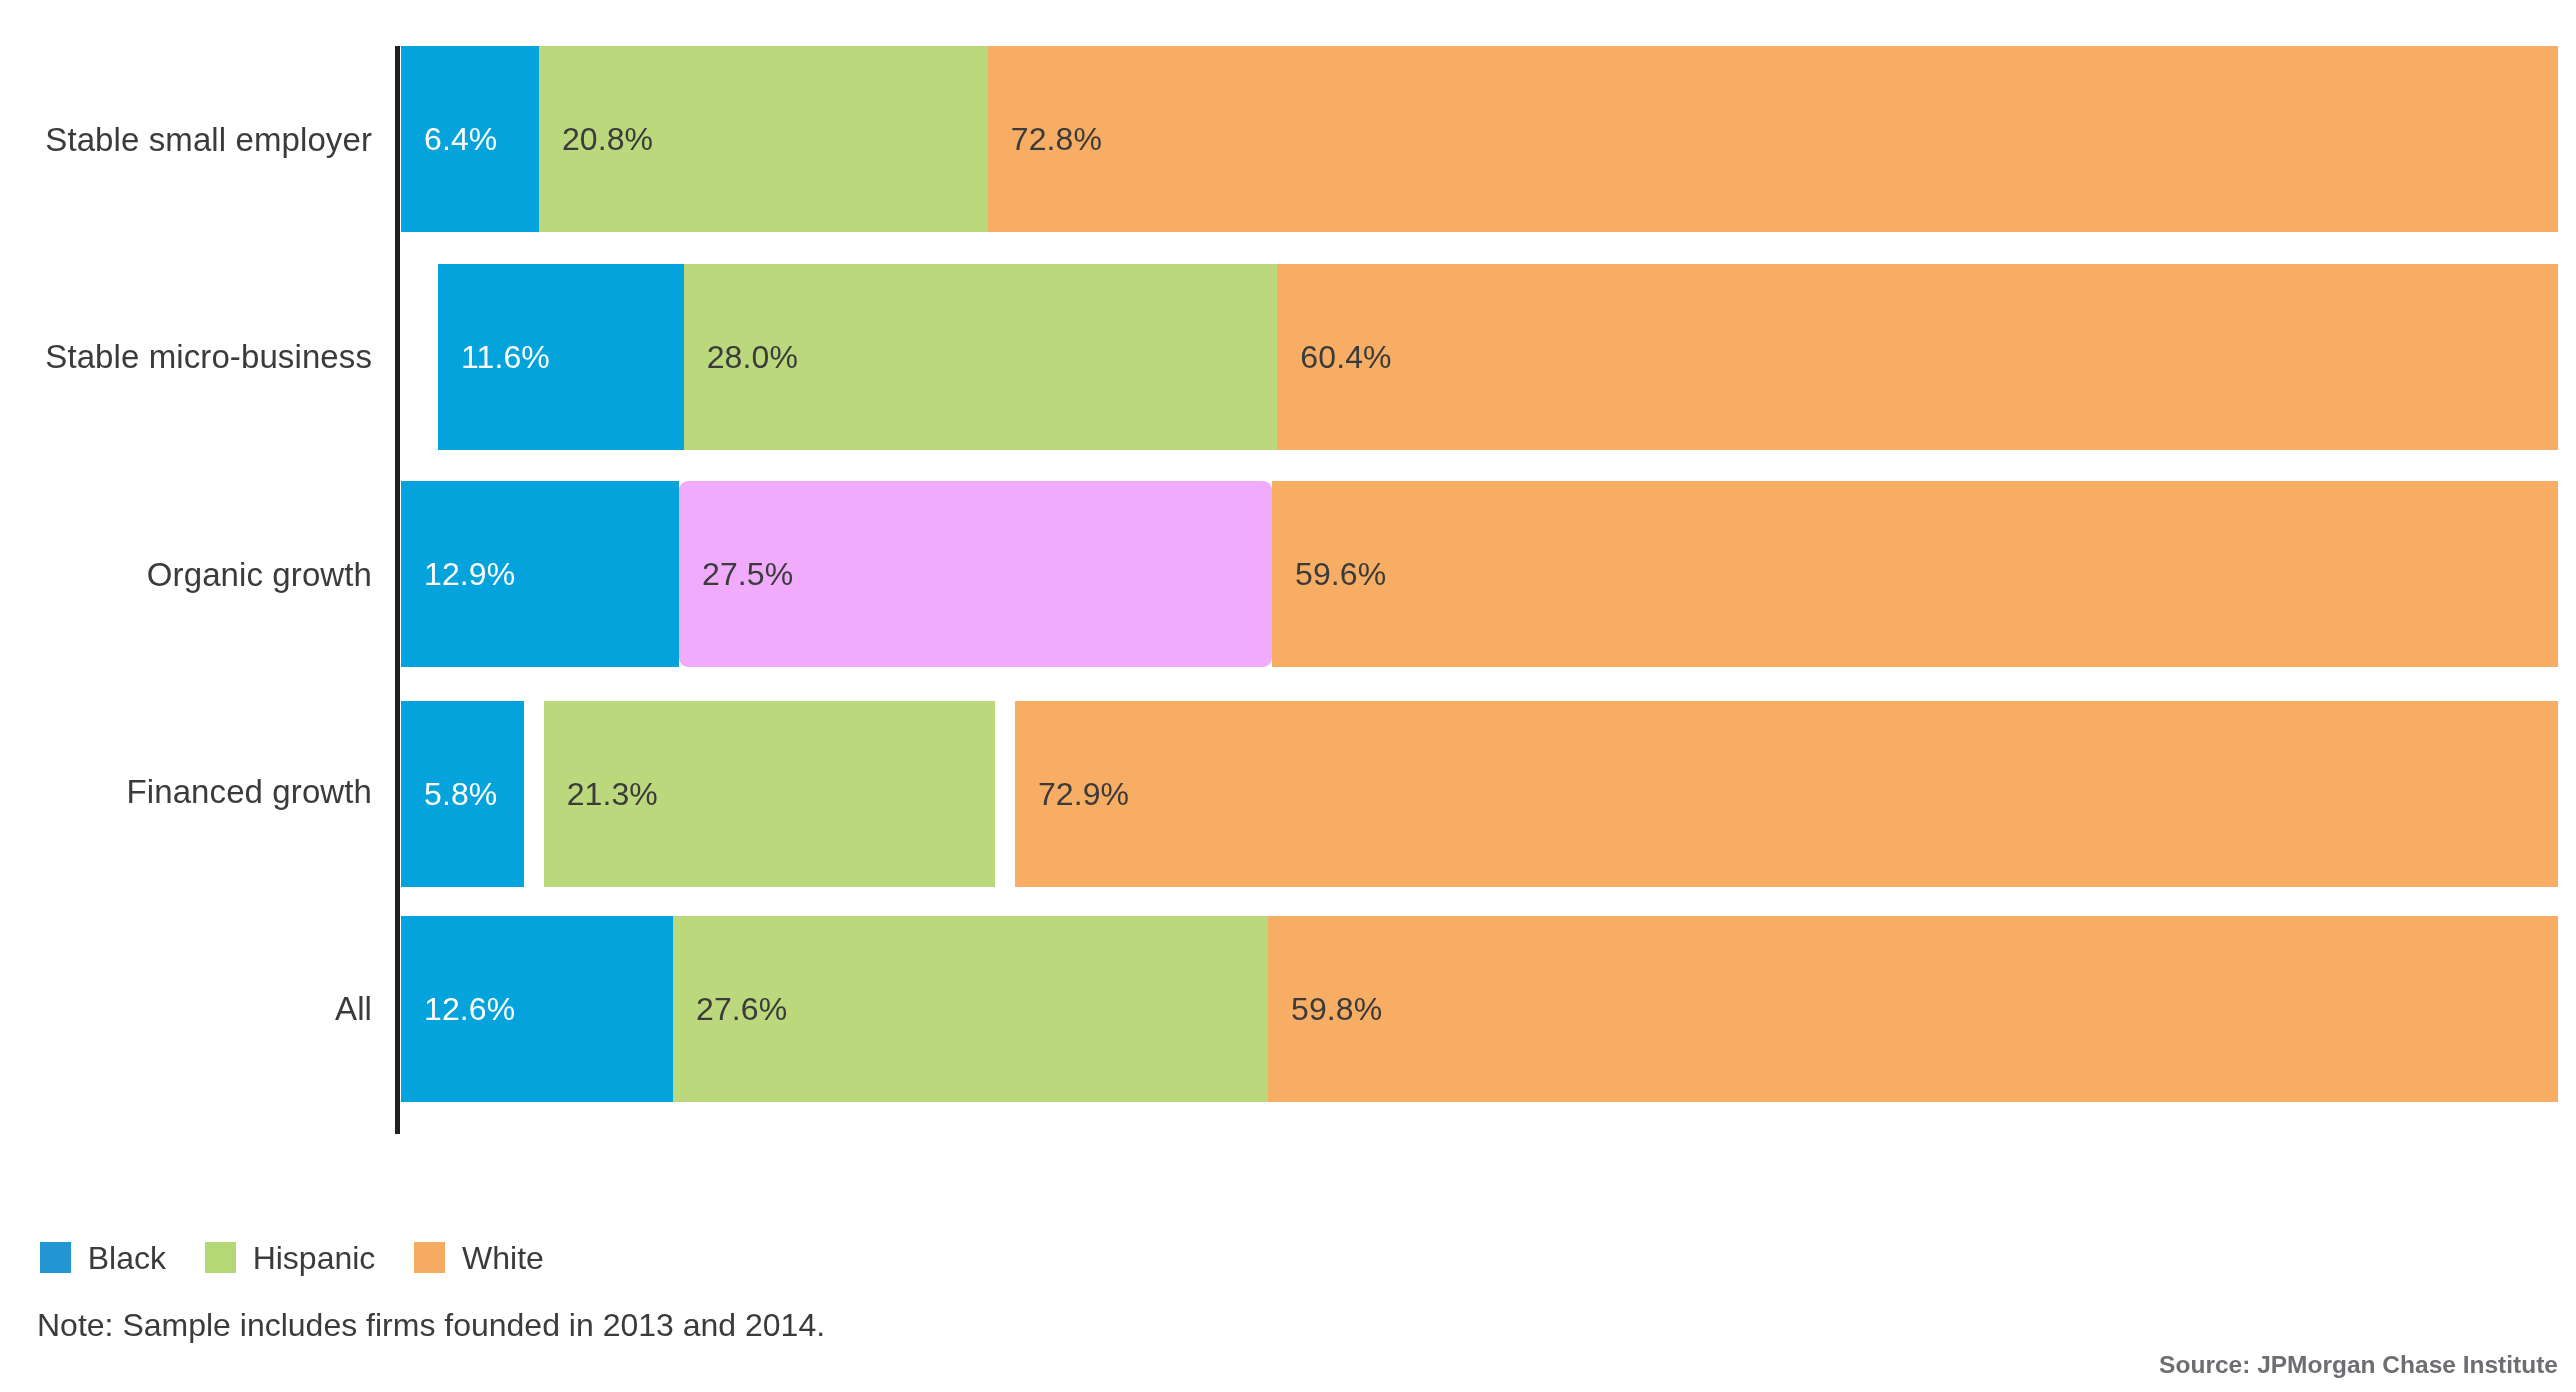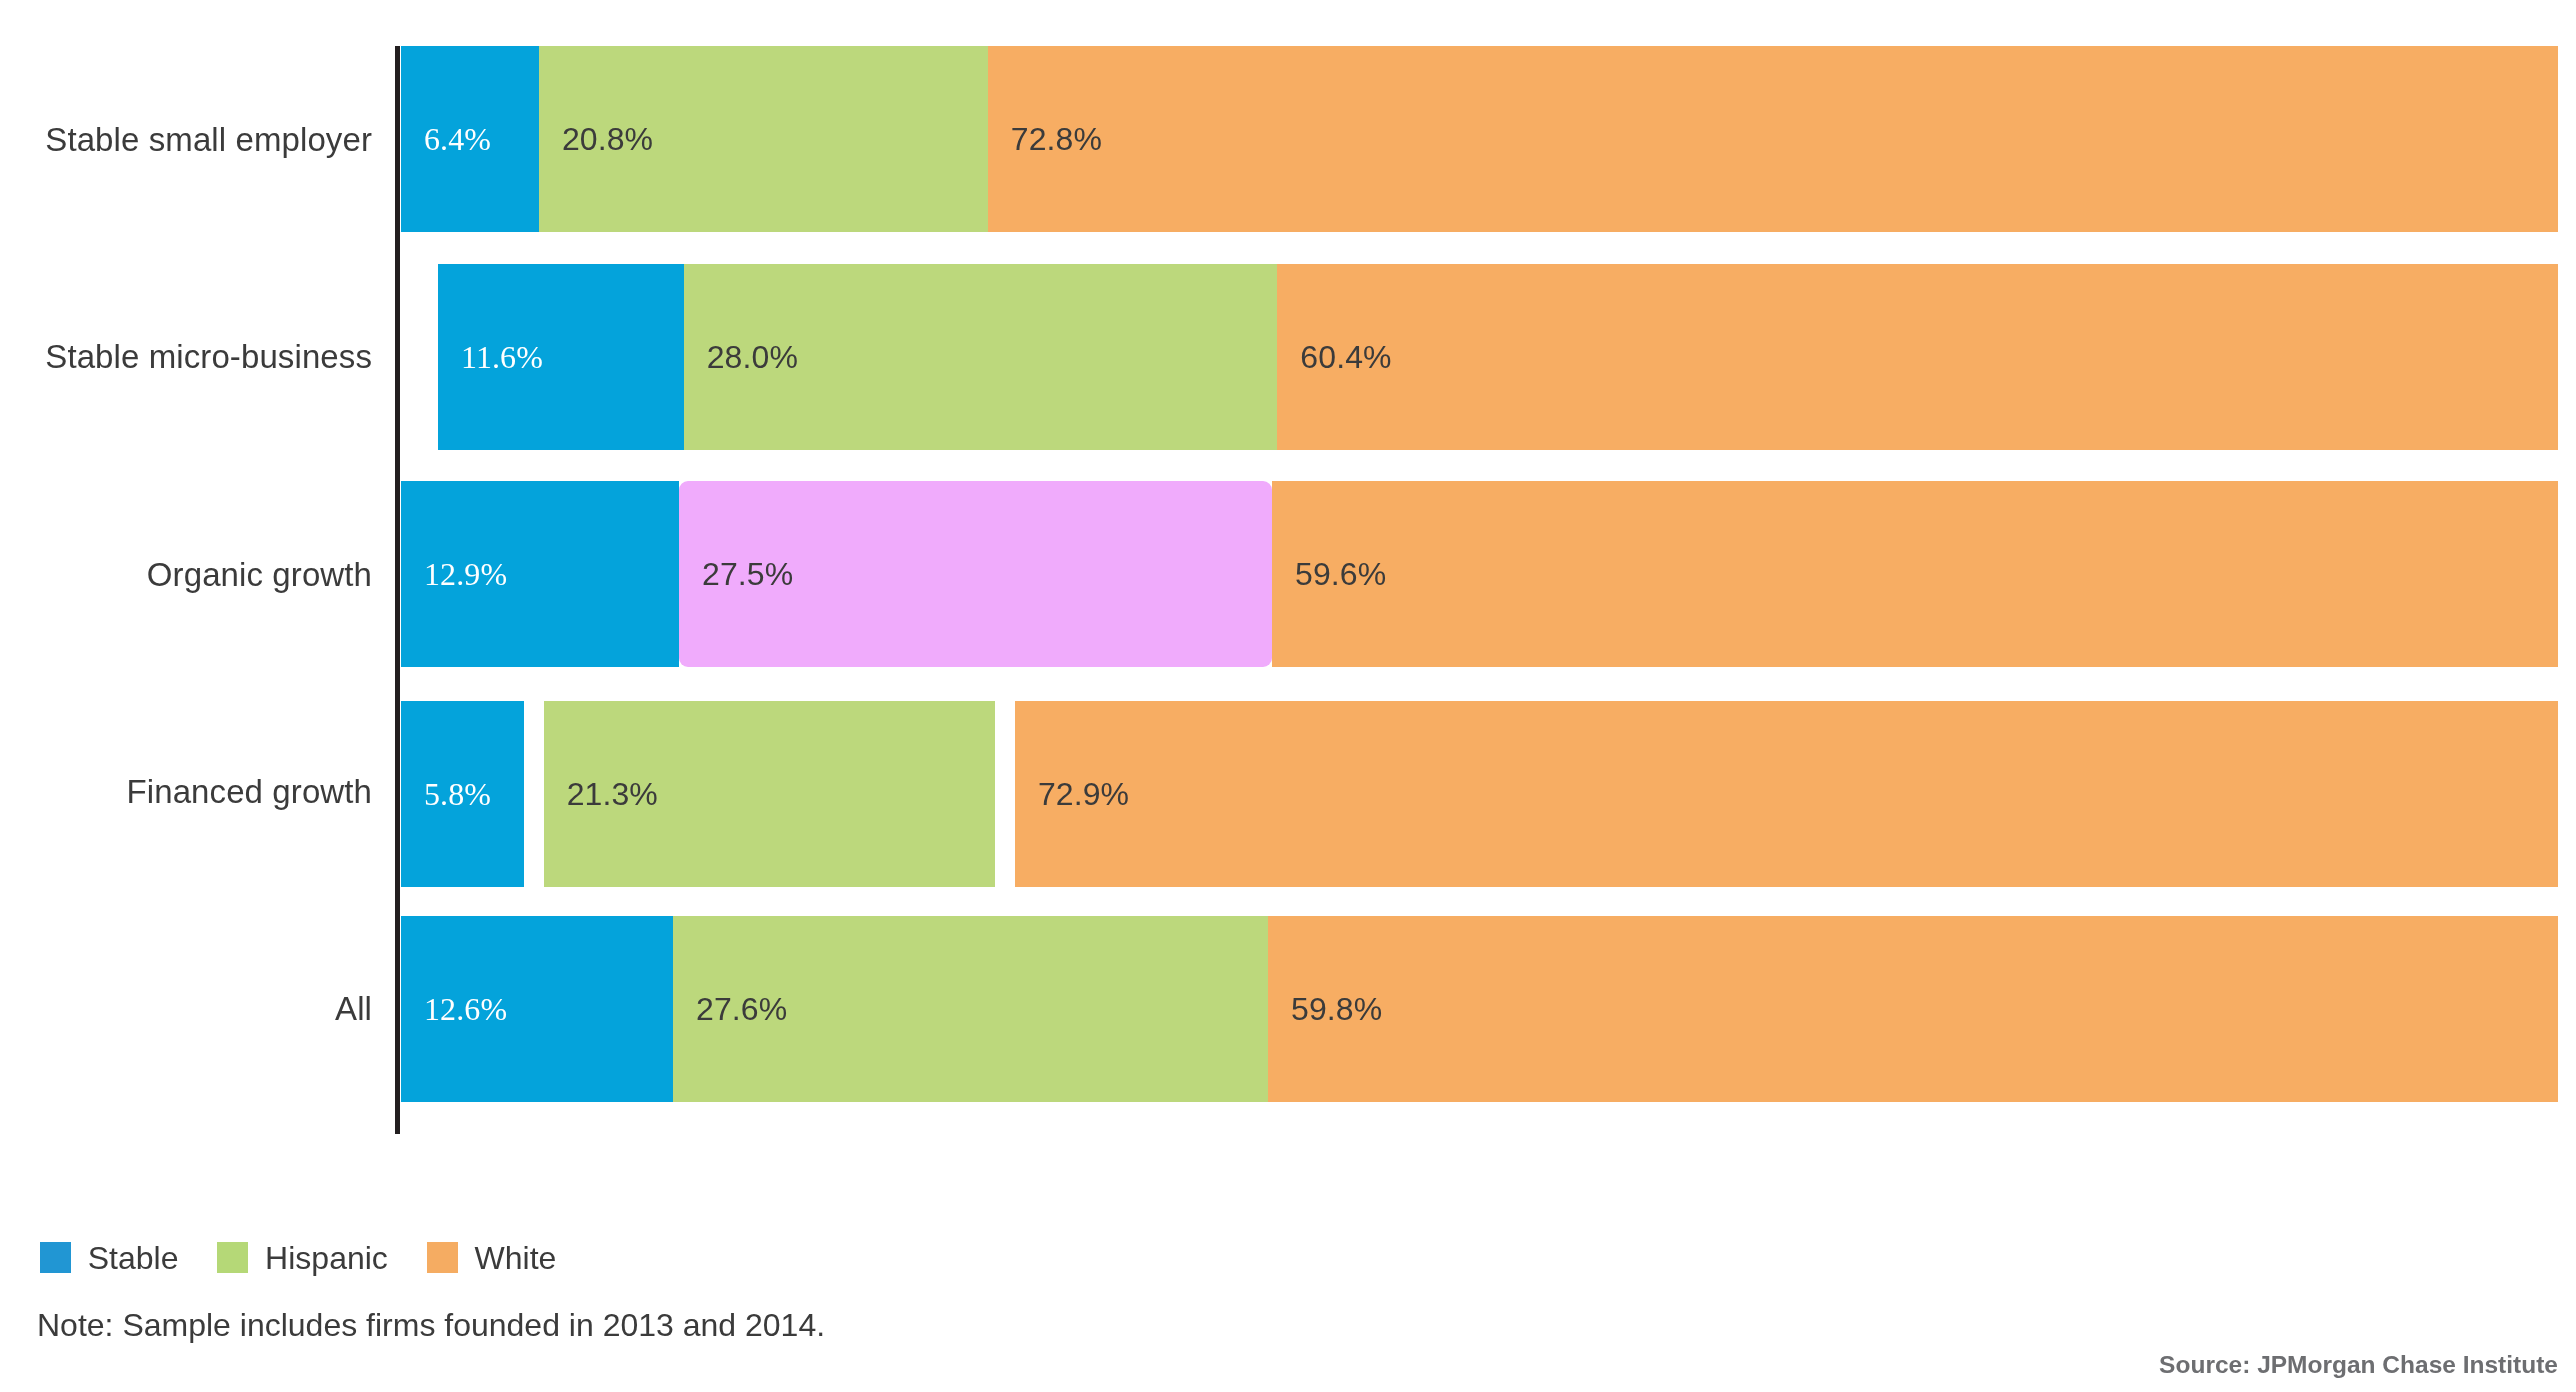--- a/index.html
+++ b/index.html
@@ -65,21 +65,21 @@
   }
 
   .seg-label {
     font-size: 32px;
     line-height: 1;
     padding-left: 23px;
     white-space: nowrap;
     letter-spacing: 0.1px;
   }
 
-  .seg.black   { background: #04a3db; font-family: Liberation Serif, serif; }
+  .seg.black   { background: #04a3db; }
   .seg.hispanic{ background: #bcd87c; }
   .seg.white   { background: #f7ad63; }
 
   .seg.black   .seg-label { color: #ffffff; }
   .seg.hispanic .seg-label { color: #3b3b3b; }
   .seg.white    .seg-label { color: #3b3b3b; }
 
   
   #legend {
     position: absolute;
@@ -199,21 +199,21 @@
         <div class="seg white" style="width: 1290px; background: rgb(247, 173, 99);">
           <span class="seg-label">59.8%</span>
         </div>
       </div>
     </div>
 
   <div id="legend">
 
   <div class="legend-item">
         <span class="legend-swatch black" style="background: rgb(33, 150, 211);"></span>
-        <span class="legend-text">Stable</span>
+        <span class="legend-text">Black</span>
       </div>
       <div class="legend-item">
         <span class="legend-swatch hispanic" style="background: rgb(181, 216, 119);"></span>
         <span class="legend-text">Hispanic</span>
       </div>
       <div class="legend-item">
         <span class="legend-swatch white" style="background: rgb(245, 172, 98);"></span>
         <span class="legend-text">White</span>
       </div>
     </div>

